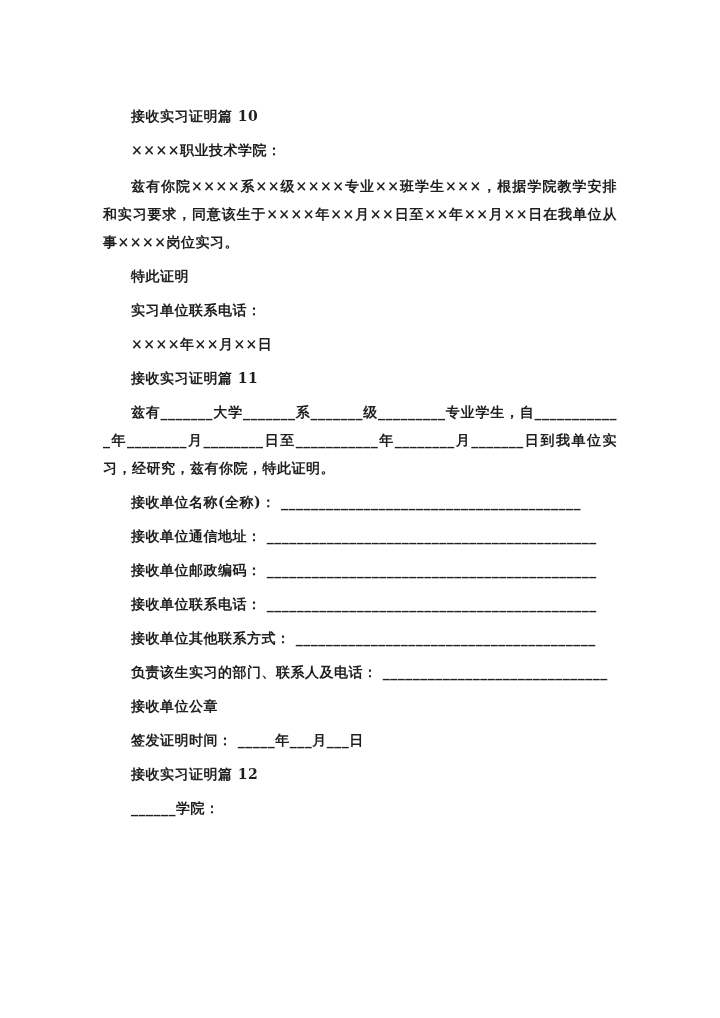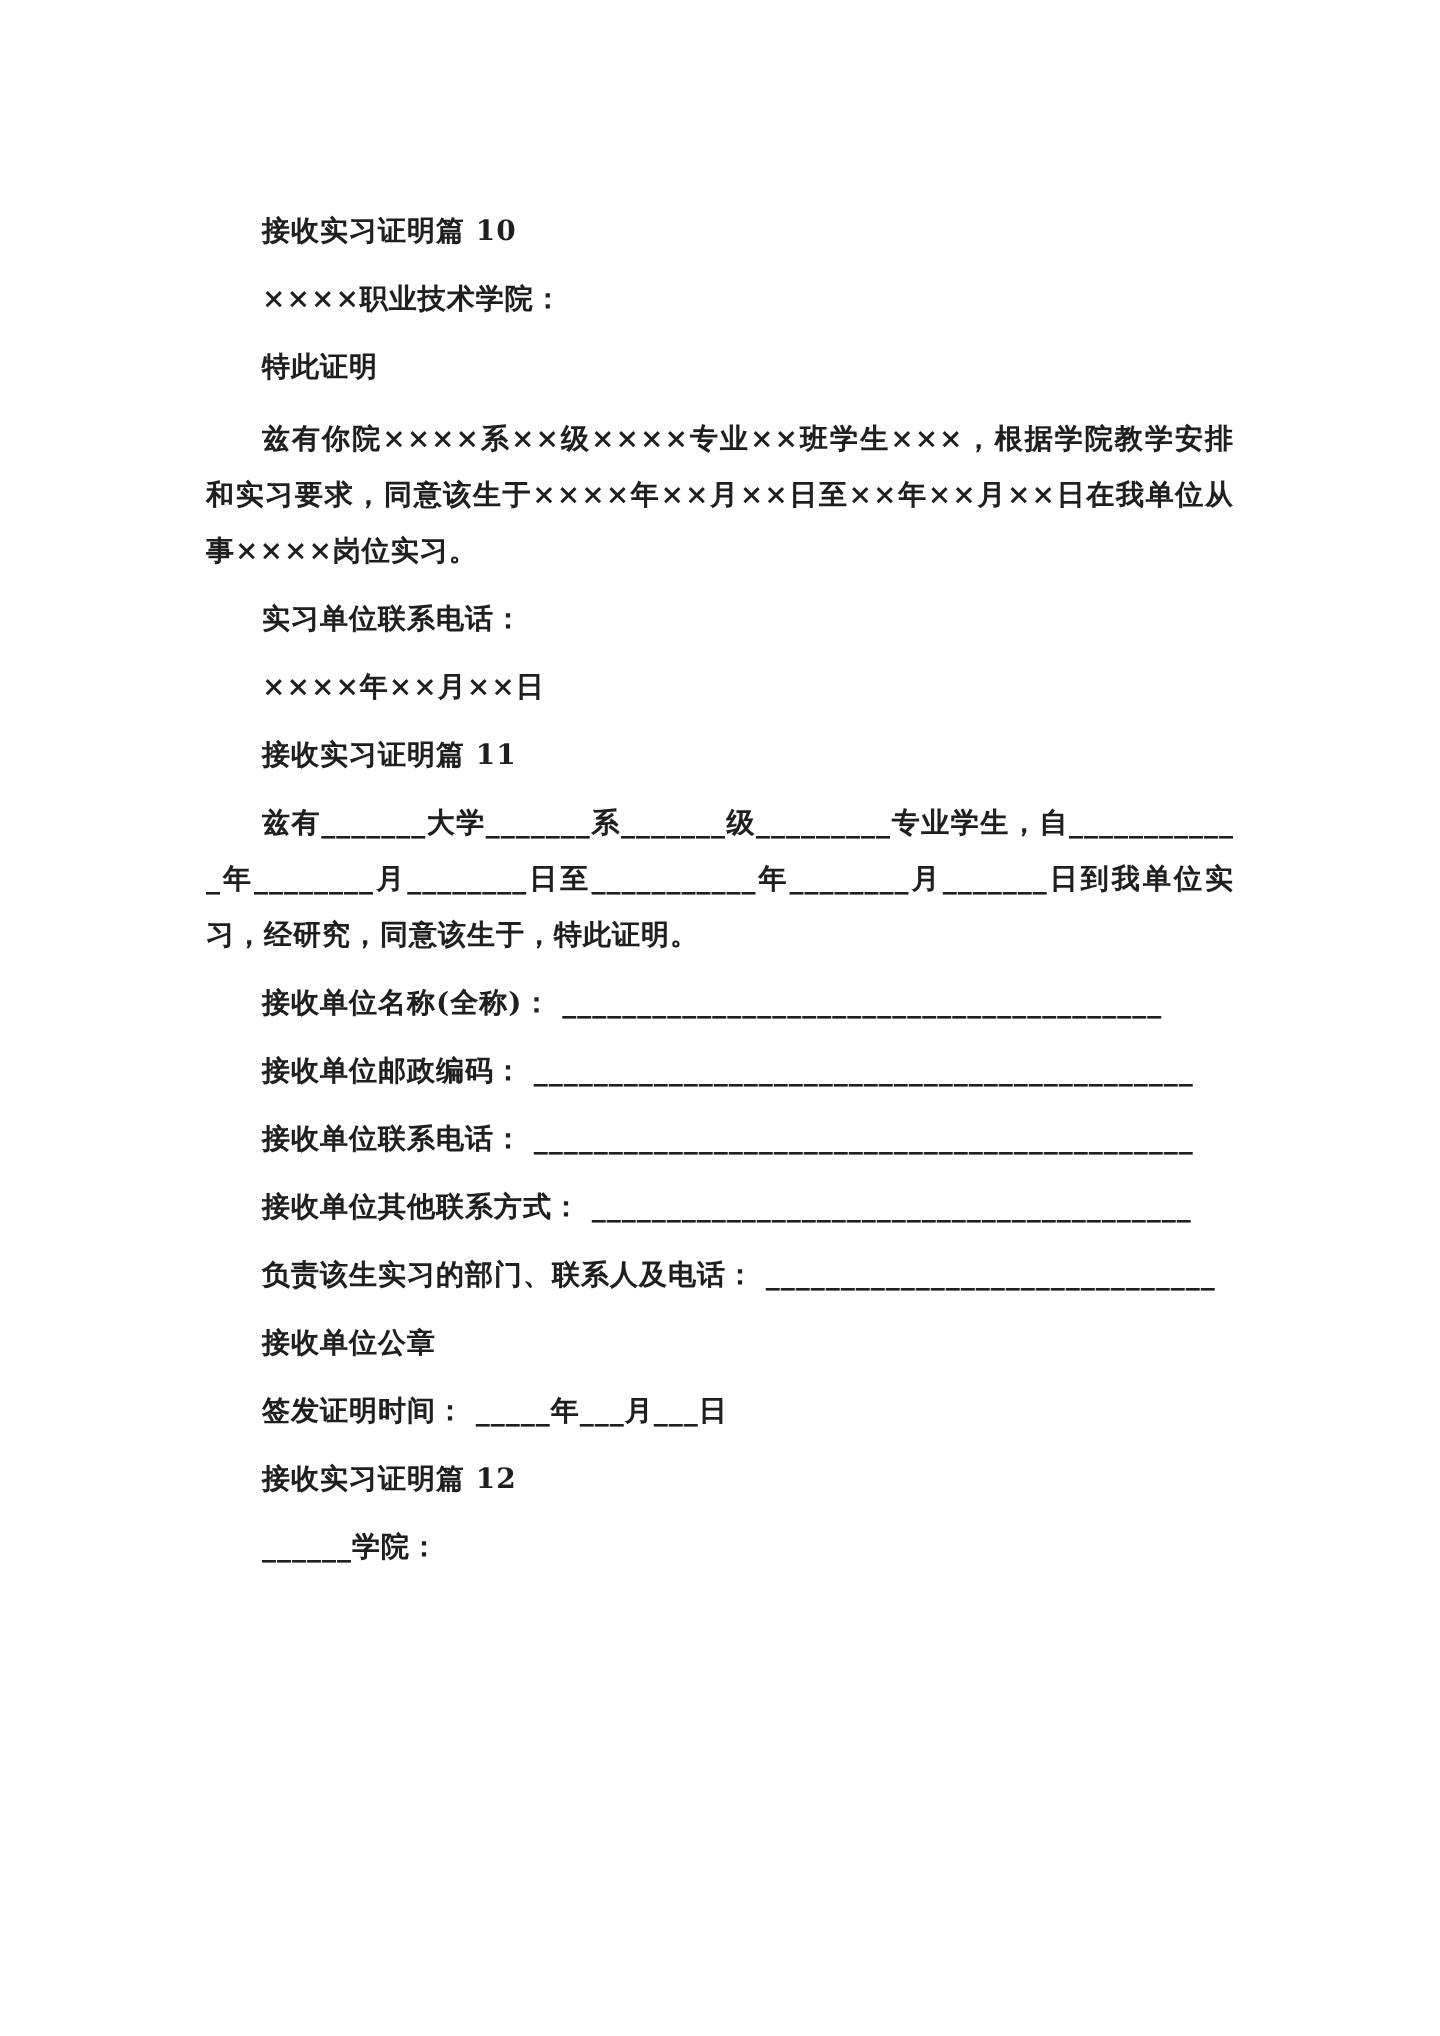--- a/index.html
+++ b/index.html
@@ -37,27 +37,28 @@
   .gap-top {
     margin-top: 8px;
   }
 </style>
 </head>
 <body>
 
 <div class="page">
   <p class="para">接收实习证明篇 10</p>
   <p class="para">××××职业技术学院：</p>
+  <p class="para justify gap-top">兹有你院××××系××级××××专业××班学生×××，根据学院教学安排和实习要求，同意该生于××××年××月××日至××年××月××日在我单位从事××××岗位实习。</p>
   <p class="para">特此证明</p>
-  <p class="para justify gap-top">兹有你院××××系××级××××专业××班学生×××，根据学院教学安排和实习要求，同意该生于××××年××月××日至××年××月××日在我单位从事××××岗位实习。</p>
   <p class="para">实习单位联系电话：</p>
   <p class="para">××××年××月××日</p>
   <p class="para">接收实习证明篇 11</p>
-  <p class="para justify break-all">兹有_______大学_______系_______级_________专业学生，自____________年________月________日至___________年________月_______日到我单位实习，经研究，同意该生于，特此证明。</p>
+  <p class="para justify break-all">兹有_______大学_______系_______级_________专业学生，自____________年________月________日至___________年________月_______日到我单位实习，经研究，兹有你院，特此证明。</p>
   <p class="para">接收单位名称(全称)： ________________________________________</p>
+  <p class="para">接收单位通信地址： ____________________________________________</p>
   <p class="para">接收单位邮政编码： ____________________________________________</p>
   <p class="para">接收单位联系电话： ____________________________________________</p>
   <p class="para">接收单位其他联系方式： ________________________________________</p>
   <p class="para">负责该生实习的部门、联系人及电话： ______________________________</p>
   <p class="para">接收单位公章</p>
   <p class="para">签发证明时间： _____年___月___日</p>
   <p class="para">接收实习证明篇 12</p>
   <p class="para">______学院：</p>
 </div>
 

